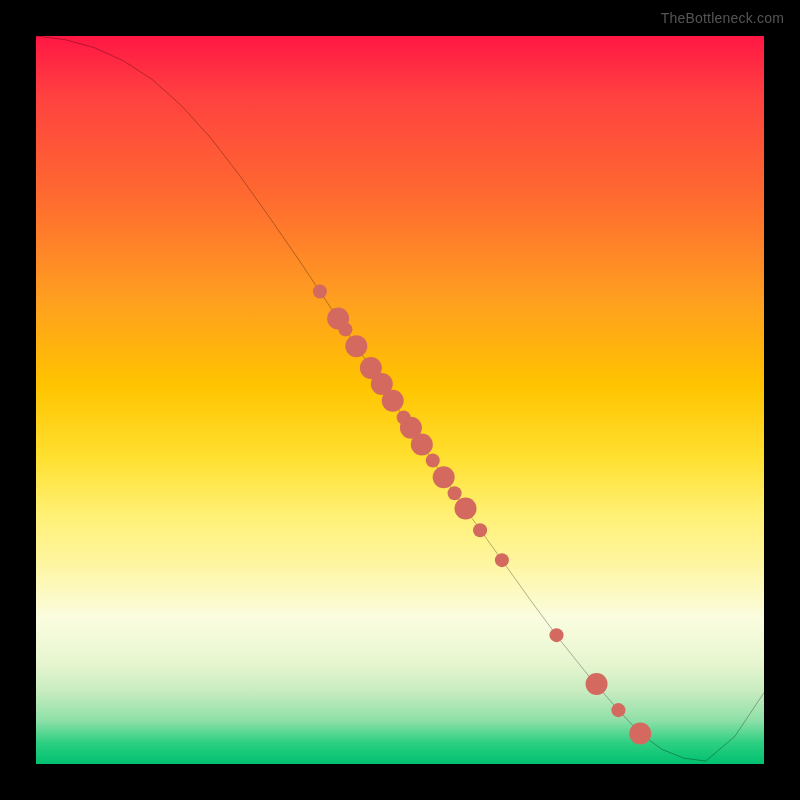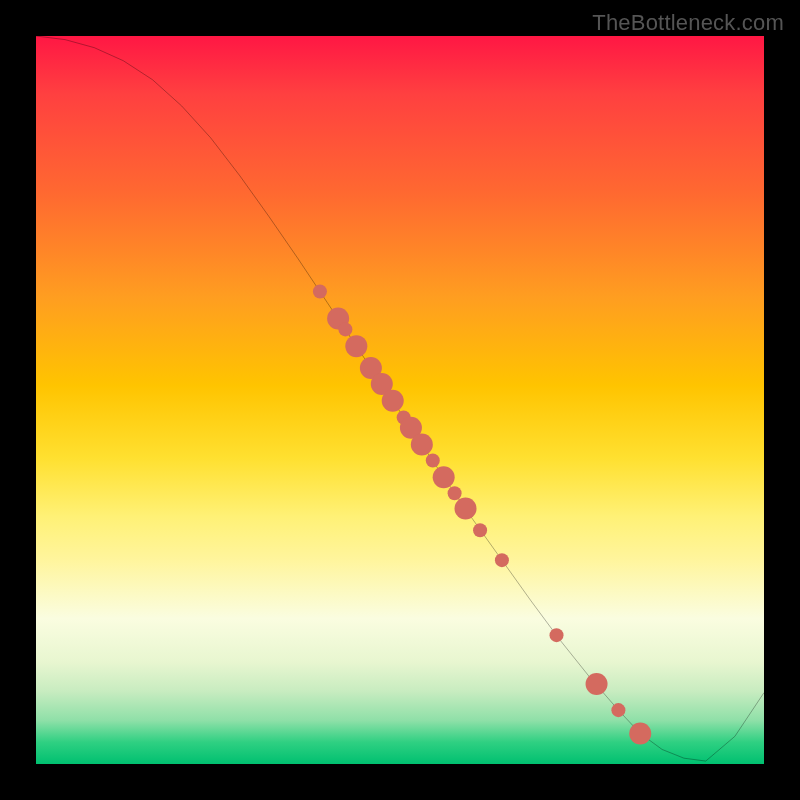--- a/index.html
+++ b/index.html
@@ -36,21 +36,21 @@
       #8fe0a8 94%,
       #2fd082 97%,
       #00c070 100%
     );
   }
   .watermark {
     position: absolute;
     top: 10px;
     right: 16px;
     color: #555;
-    font-size: 22px;
+    font-size: 14px;
     font-weight: 500;
     letter-spacing: 0.2px;
   }
   .svg-layer {
     position: absolute;
     left: 36px;
     top: 36px;
     width: 728px;
     height: 728px;
   }

